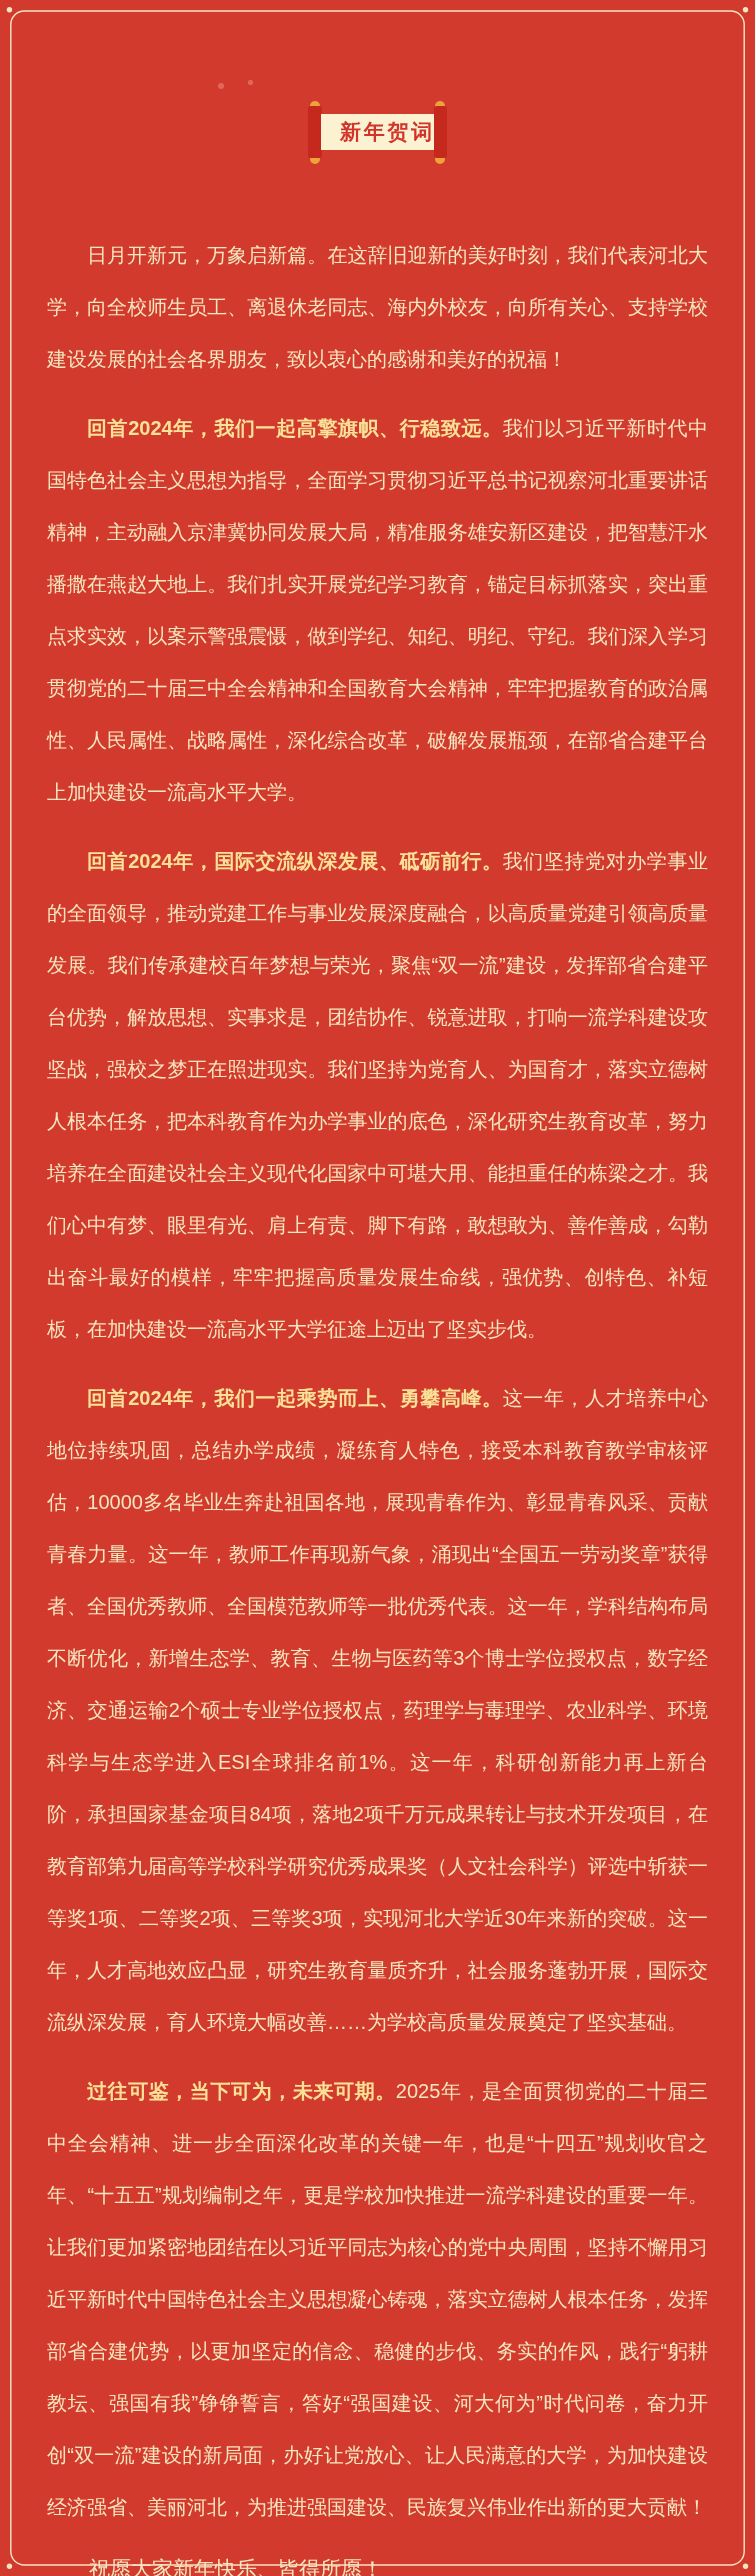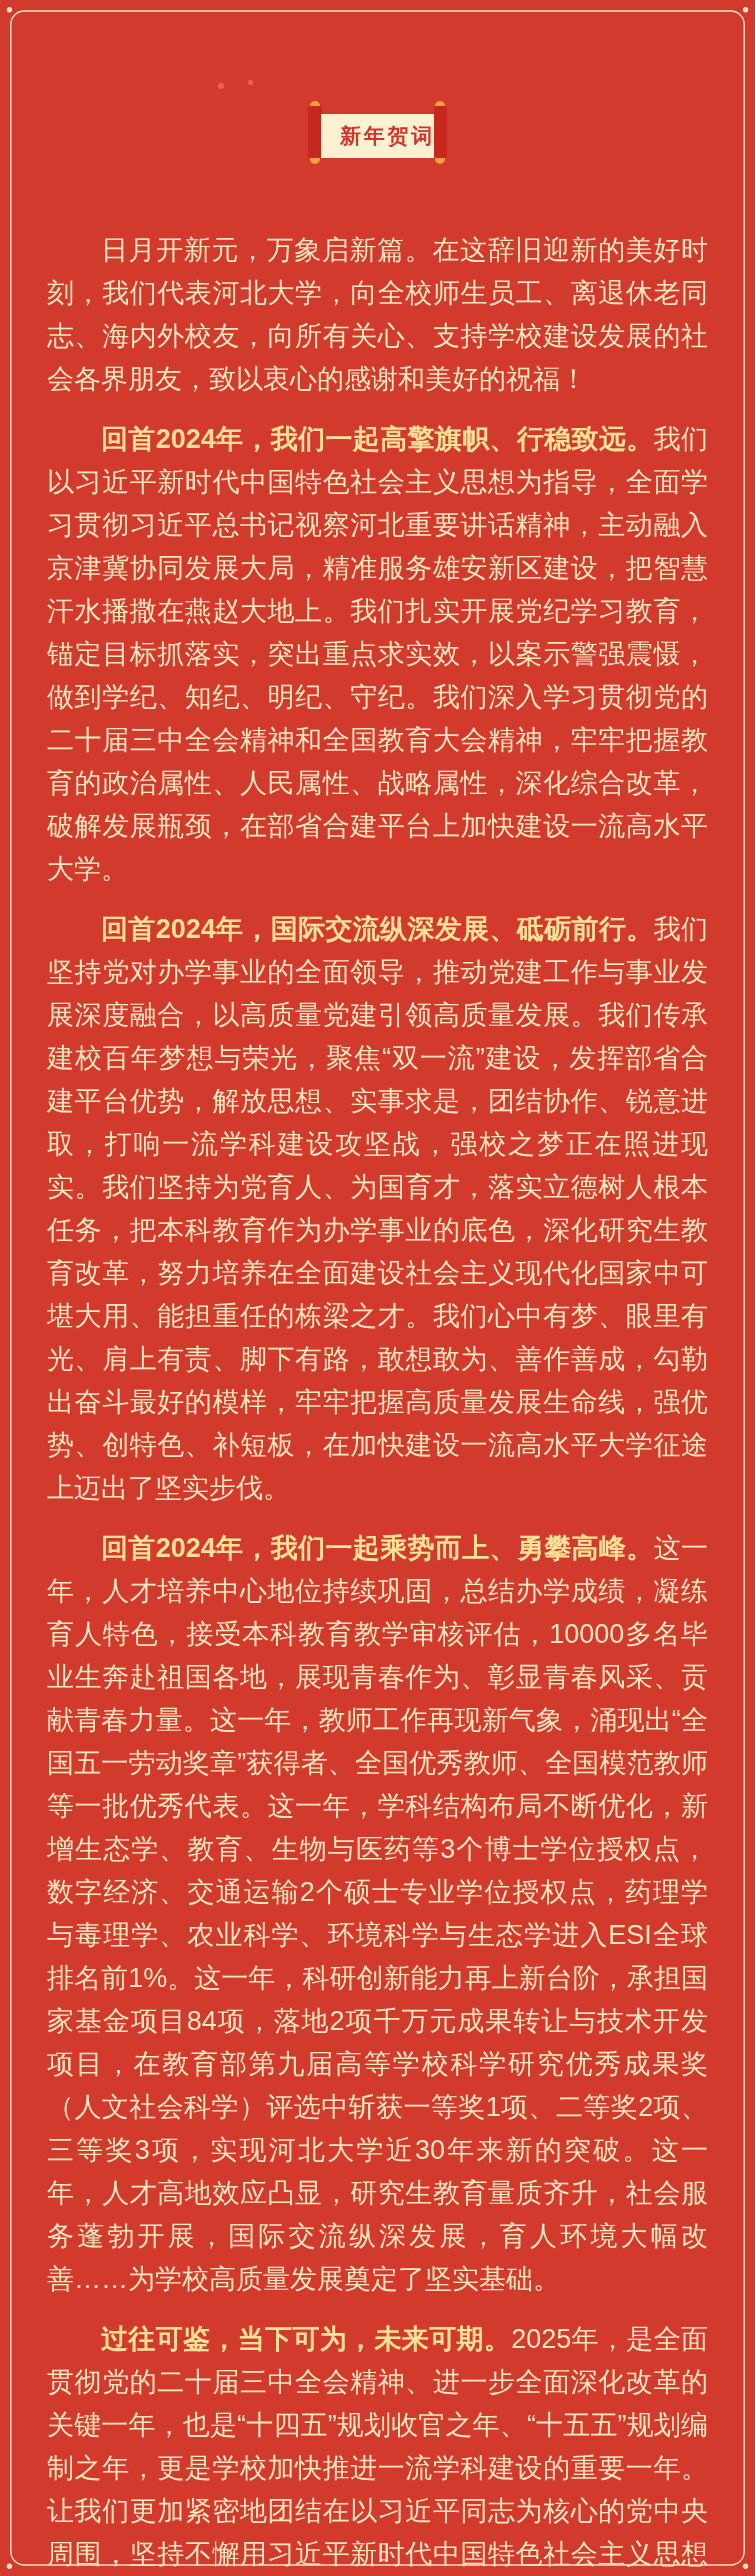--- a/index.html
+++ b/index.html
@@ -14,27 +14,27 @@
   .dot-a{left:218px;top:83px;width:6.3px;height:6.3px;}
   .dot-b{left:248px;top:80px;width:4.5px;height:4.5px;}
 
   .banner-wrap{padding-top:99px;}
   .scroll{width:139px;height:67px;margin:0 auto;position:relative;}
   .knob{position:absolute;width:10px;height:10px;border-radius:50%;background:#f0a23a;}
   .knob.tl{left:1.8px;top:1.8px;} .knob.tr{right:1.8px;top:1.8px;}
   .knob.bl{left:1.8px;bottom:1.8px;} .knob.br{right:1.8px;bottom:1.8px;}
   .bar{position:absolute;top:7.2px;width:13.5px;height:52px;background:#c5291d;border-radius:2.7px;}
   .bar.left{left:0;} .bar.right{right:0;}
-  .panel{position:absolute;left:12.6px;right:12.6px;top:15.3px;height:44px;background:#fcf2d2;
+  .panel{position:absolute;left:12.6px;right:12.6px;top:15.3px;height:36px;background:#fcf2d2;
          display:flex;align-items:center;justify-content:center;padding-left:20px;}
   .panel-title{color:#d0342a;font-weight:bold;font-size:21px;letter-spacing:2.7px;white-space:nowrap;}
 
   .content{margin:63px 47px 0 47px;}
   .para{
-    font-size:27px;line-height:43px;color:#f4e6bf;
+    font-size:20px;line-height:52px;color:#f4e6bf;
     text-align:justify;text-indent:2em;margin:0 0 17px 0;
   }
   .lead{font-weight:bold;color:#f9e298;}
   .wish{font-size:21px;line-height:38px;color:#f4e6bf;text-indent:2em;margin:0 0 18px 0;font-family:Liberation Serif, serif;}
   .sign{font-size:21px;line-height:38px;color:#f4e6bf;text-align:right;white-space:pre-wrap;}
   .date{font-size:21px;line-height:38px;color:#f4e6bf;text-align:right;margin-top:17px;}
 </style>
 </head>
 <body>
 

